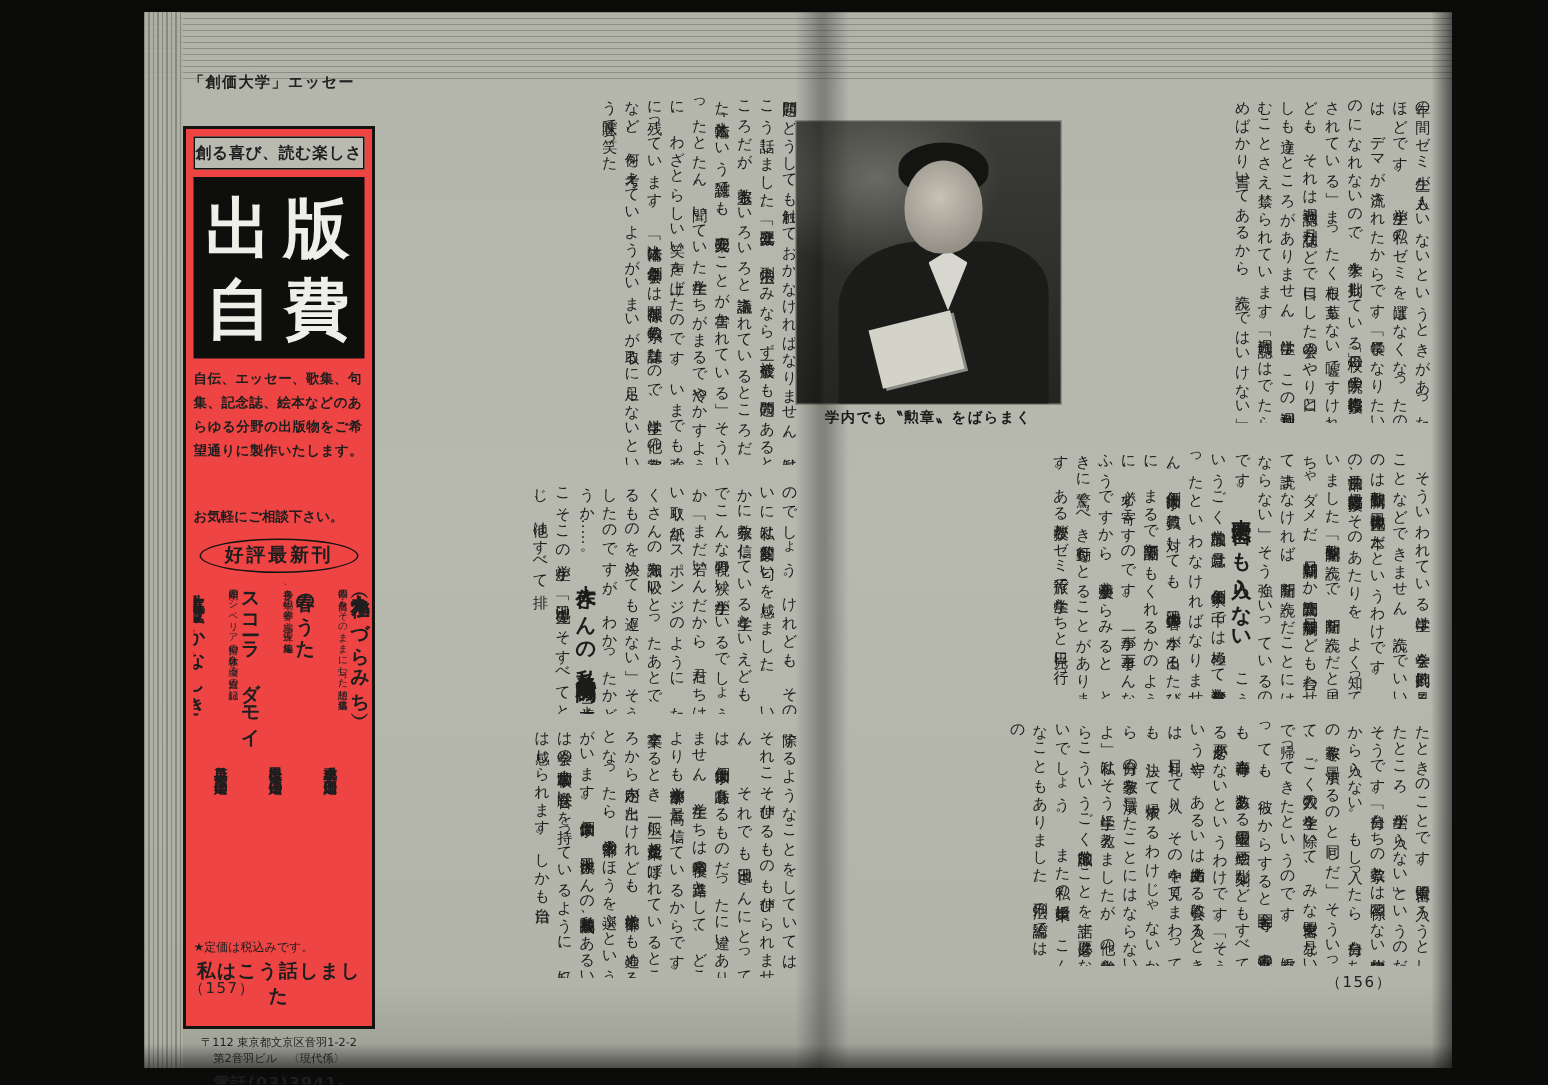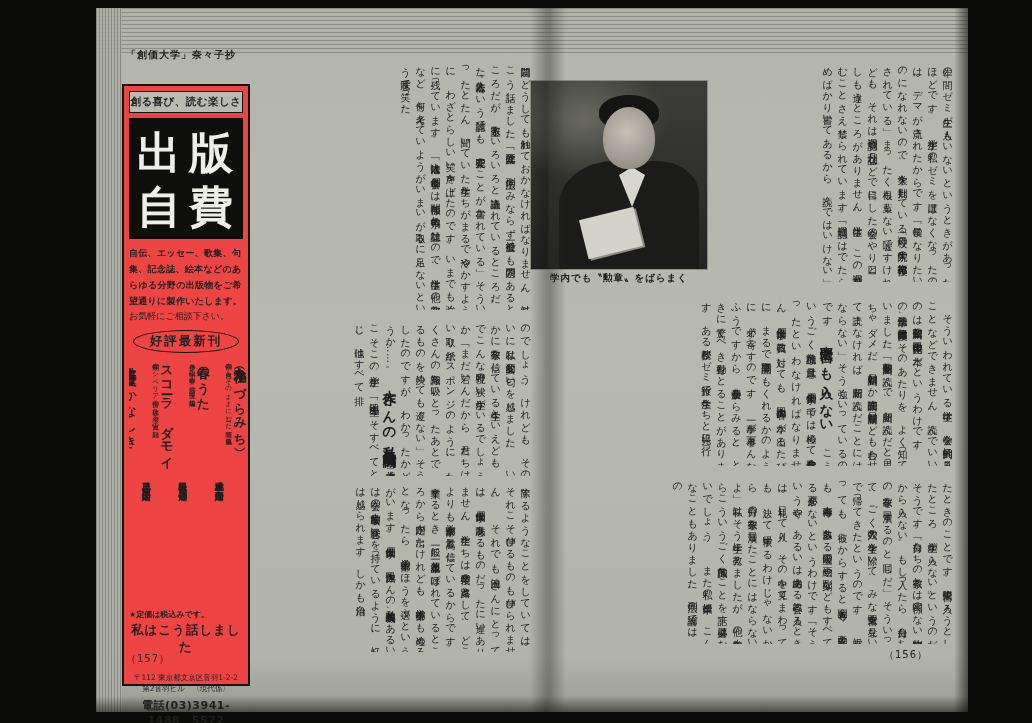--- a/index.html
+++ b/index.html
@@ -29,30 +29,30 @@
   .runhead{position:absolute;font-size:10px;font-weight:bold;letter-spacing:1px;color:#22221f;}
   
   .ad{position:absolute;left:122px;top:84px;width:128px;height:602px;
       border:2px solid #131310;background:#ef4444;box-sizing:border-box;
       padding:5px 5px 4px 5px;}
   .ad-slogan{border:1.5px solid #131310;font-size:10.5px;font-weight:bold;
       text-align:center;padding:3px 0;letter-spacing:.5px;background:#b9bbb1;}
   .ad-title{margin-top:5px;background:#0e0e0c;color:#efefe9;text-align:center;
       font-weight:bold;font-size:44px;line-height:1.22;letter-spacing:8px;padding:8px 0 6px 6px;}
   .ad-desc{font-size:9px;font-weight:bold;line-height:1.75;margin-top:7px;letter-spacing:.3px;}
-  .ad-note{font-size:9px;font-weight:normal;line-height:1.6;}
+  .ad-note{font-size:9px;font-weight:bold;line-height:1.6;margin-top:29px;}
   .ad-badge{border:1.5px solid #131310;border-radius:50%;text-align:center;
       font-size:12.5px;font-weight:bold;letter-spacing:2px;padding:2px 0;margin:6px 4px 4px 4px;}
   .ad-books{writing-mode:vertical-rl;height:238px;width:118px;overflow:hidden;
       margin-top:2px;}
   .book-entry{margin-left:2px;}
   .bk-title{display:block;font-size:12.5px;font-weight:bold;letter-spacing:1px;line-height:1.15;}
   .bk-note{display:block;font-size:6.5px;line-height:1.3;letter-spacing:0;padding-inline-start:2px;}
   .bk-author{display:block;font-size:9px;font-weight:bold;line-height:1.3;padding-inline-start:118px;}
-  .ad-pricenote{font-size:8px;font-weight:bold;margin-top:14px;}
+  .ad-pricenote{font-size:8px;font-weight:normal;margin-top:2px;}
   .ad-publisher{font-size:27px;font-weight:bold;text-align:center;letter-spacing:6px;line-height:1.1;margin-top:4px;}
   .ad-division{font-size:12.5px;font-weight:bold;text-align:center;letter-spacing:1px;margin-top:2px;}
   .ad-addr{font-size:7.5px;text-align:center;line-height:1.5;margin-top:16px;}
   .ad-phone{font-size:11px;font-weight:bold;text-align:center;letter-spacing:.5px;margin-top:4px;}
   
   .photo{position:absolute;left:530px;top:80px;width:176px;height:188px;
       background:#44443f;border:1px solid #8a8c82;overflow:hidden;}
   .ph-bg{position:absolute;inset:0;background:
       radial-gradient(120px 90px at 30% 20%,#6a6a63,rgba(0,0,0,0) 70%),
       linear-gradient(180deg,#3c3c38 0,#2e2e2a 60%,#242422 100%);}
@@ -73,21 +73,21 @@
 <body>
 
 <div id="stage">
   <div class="book">
     <div class="edges-top"></div>
     <div class="edges-left"></div>
     <div class="edge-right"></div>
     <div class="edge-bottom"></div>
   </div>
 
-  <div class="runhead" style="left:126px;top:48px;">「創価大学」奈々子抄</div>
+  <div class="runhead" style="left:126px;top:48px;">「創価大学」エッセー</div>
 
   <div class="ad">
     <div class="ad-slogan">創る喜び、読む楽しさ</div>
     <div class="ad-title">
       <div>出版</div>
       <div>自費</div>
     </div>
     <div class="ad-desc">自伝、エッセー、歌集、句集、記念誌、絵本などのあらゆる分野の出版物をご希望通りに製作いたします。</div>
     <div class="ad-note">お気軽にご相談下さい。</div>
     <div class="ad-badge">好評最新刊</div>

